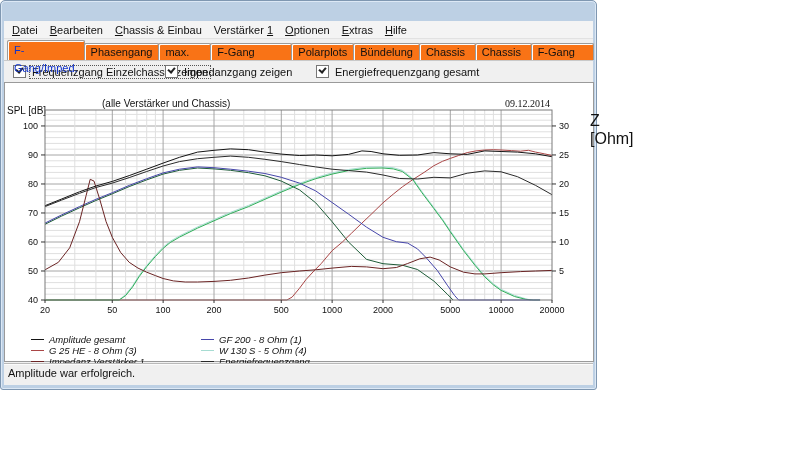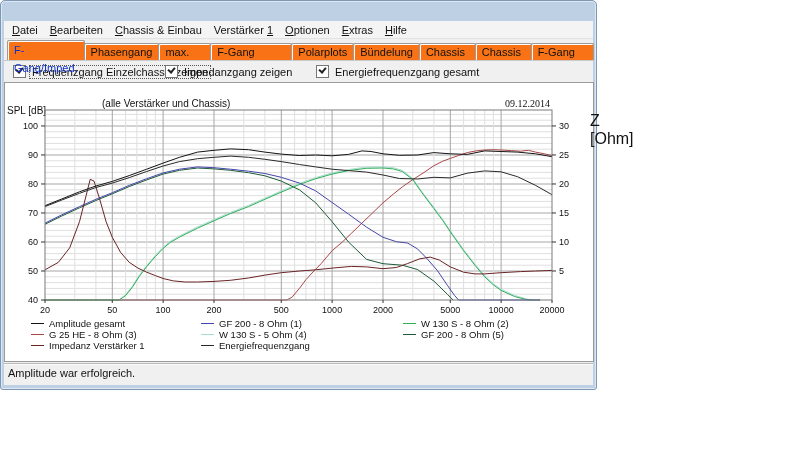--- a/index.html
+++ b/index.html
@@ -60,21 +60,21 @@
   #chart-title{position:absolute;left:54px;top:3px;font-size:11px;color:#111;}
   #chart-subtitle{position:absolute;left:54px;top:15px;font-size:10px;color:#111;margin-left:43px;}
   #chart-date{position:absolute;left:470px;top:15px;width:75px;text-align:right;
     font-size:10px;color:#111;font-family:Liberation Serif, serif;}
   #spl-axis-label{position:absolute;left:2px;top:22px;font-size:10px;color:#111;}
   #z-axis-label{position:absolute;left:549px;top:29px;font-size:16px;color:#111;margin-left:36px;}
   #plot-svg{position:absolute;left:0;top:4px;width:588px;height:232px;}
 
   
   #legend{position:absolute;left:0;top:235px;right:0;height:38px;font-size:9.5px;color:#111;}
-  .legend-col{position:absolute;top:0;}
+  .legend-col{position:absolute;top:16px;font-style:italic;}
   .legend-item{display:flex;align-items:center;height:11px;white-space:nowrap;}
   .legend-line{width:13px;height:0;border-top:1px solid #000;margin-right:5px;flex:none;}
 
   
   #statusbar{position:absolute;left:0;top:342px;right:0;height:20px;background:#f0f0f0;
     border-top:1px solid #b9b9b9;box-shadow:inset 0 1px 0 #fbfbfb;}
   #status-text{position:absolute;left:4px;top:3px;font-size:11px;color:#111;}
 </style>
 </head>
 <body>
@@ -270,30 +270,20 @@
               </div>
               <div class="legend-item">
                 <span class="legend-line" style="border-top-color: rgb(167, 220, 210);"></span>
                 <span>W 130 S - 5 Ohm (4)</span>
               </div>
               <div class="legend-item">
                 <span class="legend-line" style="border-top-color: rgb(42, 42, 42);"></span>
                 <span>Energiefrequenzgang</span>
               </div>
             </div>
-            <div class="legend-col" style="left: 398px;">
-              <div class="legend-item">
-                <span class="legend-line" style="border-top-color: rgb(47, 174, 87);"></span>
-                <span>W 130 S - 8 Ohm (2)</span>
-              </div>
-              <div class="legend-item">
-                <span class="legend-line" style="border-top-color: rgb(30, 92, 56);"></span>
-                <span>GF 200 - 8 Ohm (5)</span>
-              </div>
-            </div>
           </div>
       </div>
 
       <div id="statusbar">
         <span id="status-text">Amplitude war erfolgreich.</span>
       </div>
 
     </div>
   </div>
 </div>

